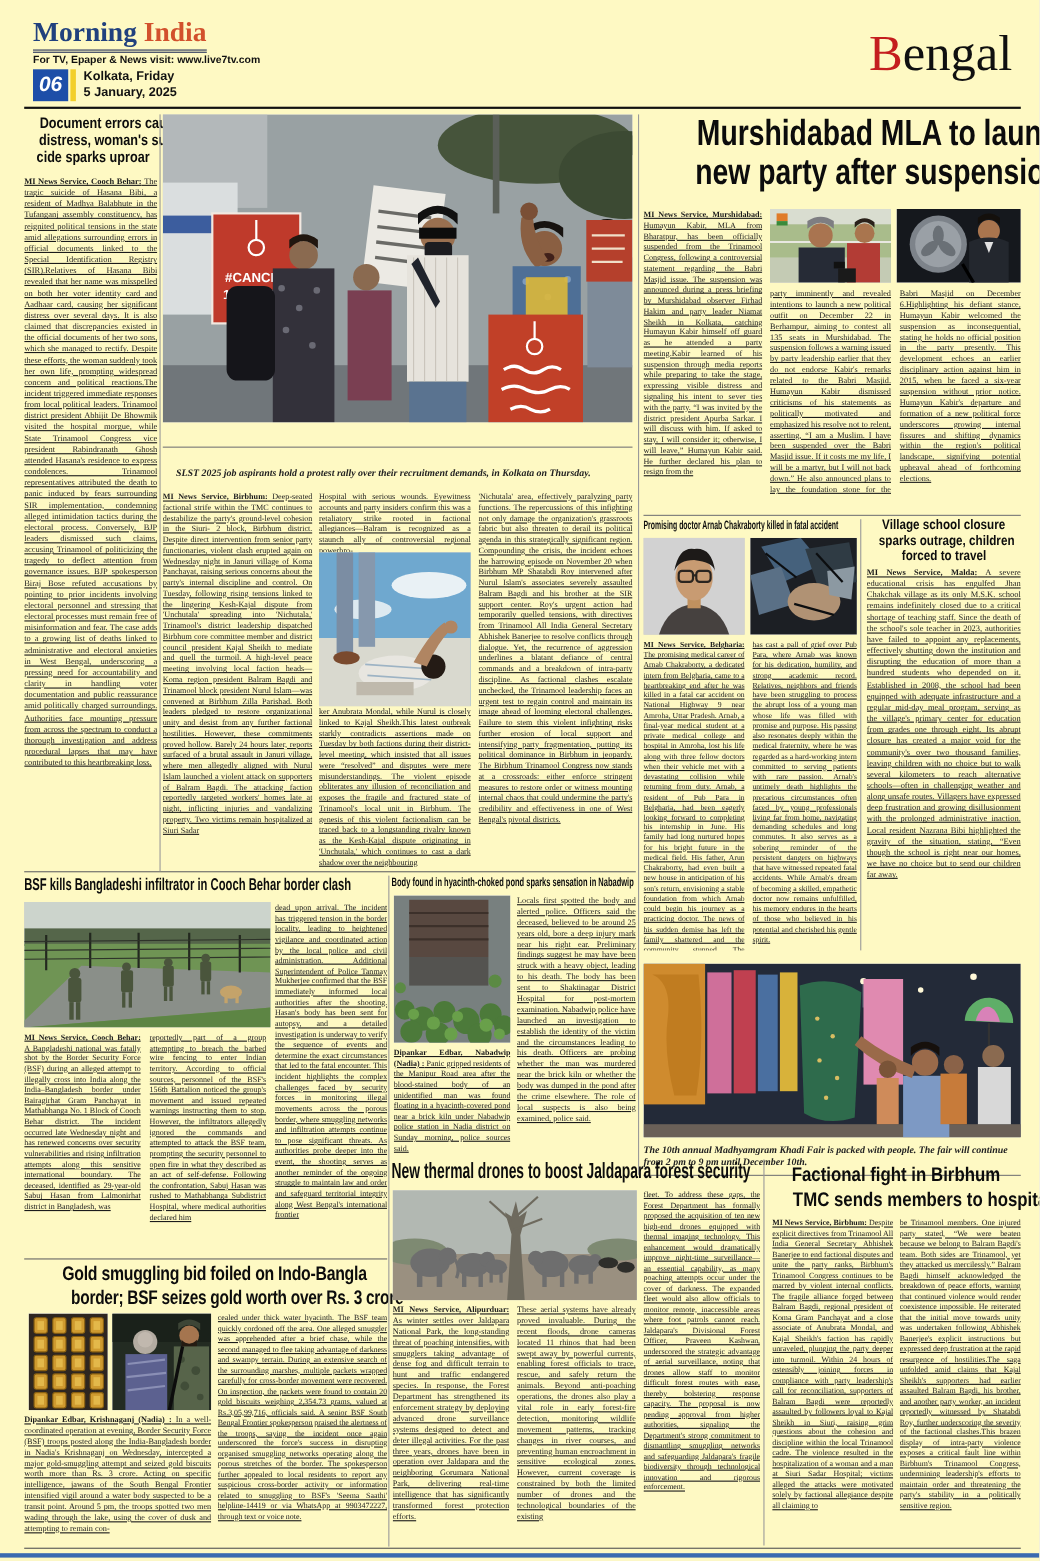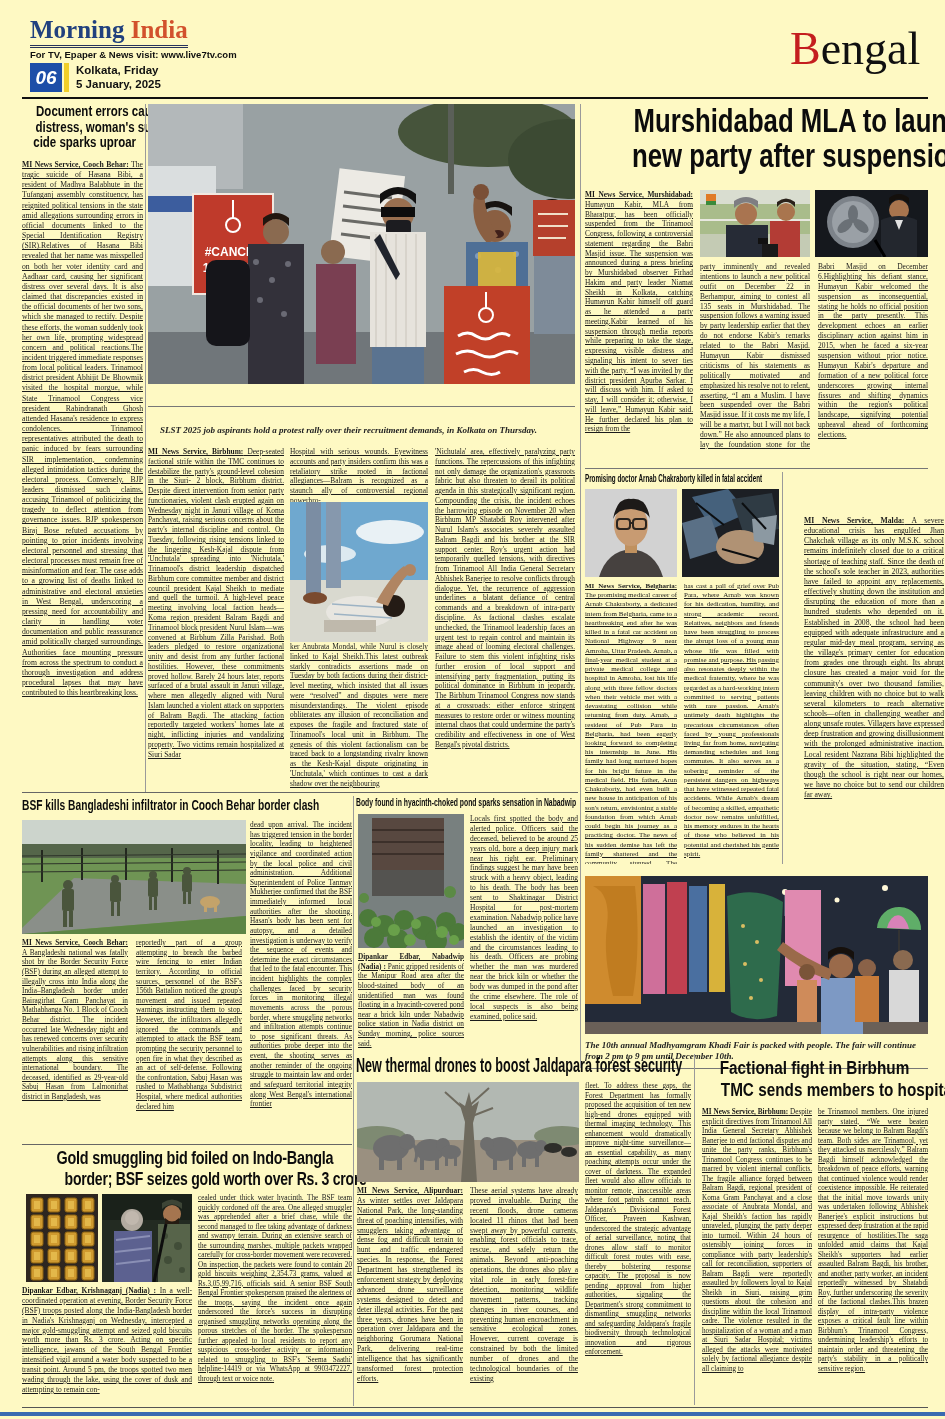--- a/index.html
+++ b/index.html
@@ -252,21 +252,26 @@
     </div>
     <div class="body-text abs" style="left:0;top:110px;width:92px;height:282px;font-size:7px;">
       <span class="byline">MI News Service, Belgharia:</span><span> The promising medical career of Arnab Chakraborty, a dedicated intern from Belgharia, came to a heartbreaking end after he was killed in a fatal car accident on National Highway 9 near Amroha, Uttar Pradesh. Arnab, a final-year medical student at a private medical college and hospital in Amroha, lost his life along with three fellow doctors when their vehicle met with a devastating collision while returning from duty. Arnab, a resident of Pub Para in Belgharia, had been eagerly looking forward to completing his internship in June. His family had long nurtured hopes for his bright future in the medical field. His father, Arun Chakraborty, had even built a new house in anticipation of his son's return, envisioning a stable foundation from which Arnab could begin his journey as a practicing doctor. The news of his sudden demise has left the family shattered and the community stunned. The accident</span>
     </div>
     <div class="body-text abs" style="left:99px;top:110px;width:95px;height:282px;font-size:7px;">has cast a pall of grief over Pub Para, where Arnab was known for his dedication, humility, and strong academic record. Relatives, neighbors and friends have been struggling to process the abrupt loss of a young man whose life was filled with promise and purpose. His passing also resonates deeply within the medical fraternity, where he was regarded as a hard-working intern committed to serving patients with rare passion. Arnab's untimely death highlights the precarious circumstances often faced by young professionals living far from home, navigating demanding schedules and long commutes. It also serves as a sobering reminder of the persistent dangers on highways that have witnessed repeated fatal accidents. While Arnab's dream of becoming a skilled, empathetic doctor now remains unfulfilled, his memory endures in the hearts of those who believed in his potential and cherished his gentle spirit.</div>
   </div>
 
   <div class="vrule" style="left:782px;top:472px;height:392px;"></div>
 
   <div class="abs" style="left:788px;top:470px;width:140px;height:394px;">
-    <div class="body-text abs" style="left:16px;top:46px;width:140px;height:348px;font-size:7.7px;">
+    <div class="hl center" style="font-size:12.5px;line-height:1.12;width:140px;">
+      <span class="cond" style="--sx:.85;">Village school closure</span><br>
+      <span class="cond" style="--sx:.85;">sparks outrage, children</span><br>
+      <span class="cond" style="--sx:.85;">forced to travel</span>
+    </div>
+    <div class="body-text abs" style="left:0;top:46px;width:140px;height:348px;font-size:7.7px;">
       <span class="byline">MI News Service, Malda:</span><span> A severe educational crisis has engulfed Jhan Chakchak village as its only M.S.K. school remains indefinitely closed due to a critical shortage of teaching staff. Since the death of the school's sole teacher in 2023, authorities have failed to appoint any replacements, effectively shutting down the institution and disrupting the education of more than a hundred students who depended on it. Established in 2008, the school had been equipped with adequate infrastructure and a regular mid-day meal program, serving as the village's primary center for education from grades one through eight. Its abrupt closure has created a major void for the community's over two thousand families, leaving children with no choice but to walk several kilometers to reach alternative schools—often in challenging weather and along unsafe routes. Villagers have expressed deep frustration and growing disillusionment with the prolonged administrative inaction. Local resident Nazrana Bibi highlighted the gravity of the situation, stating, “Even though the school is right near our homes, we have no choice but to send our children far away.</span>
     </div>
   </div>
 
   <div class="hrule" style="left:22px;top:792px;width:556px;background:#666;"></div>
 
   <div class="abs" style="left:22px;top:796px;width:330px;height:346px;">
     <div class="hl" style="font-size:15.5px;">
       <span class="cond" style="--sx:.66;">BSF kills Bangladeshi infiltrator in Cooch Behar border clash</span>
     </div>

